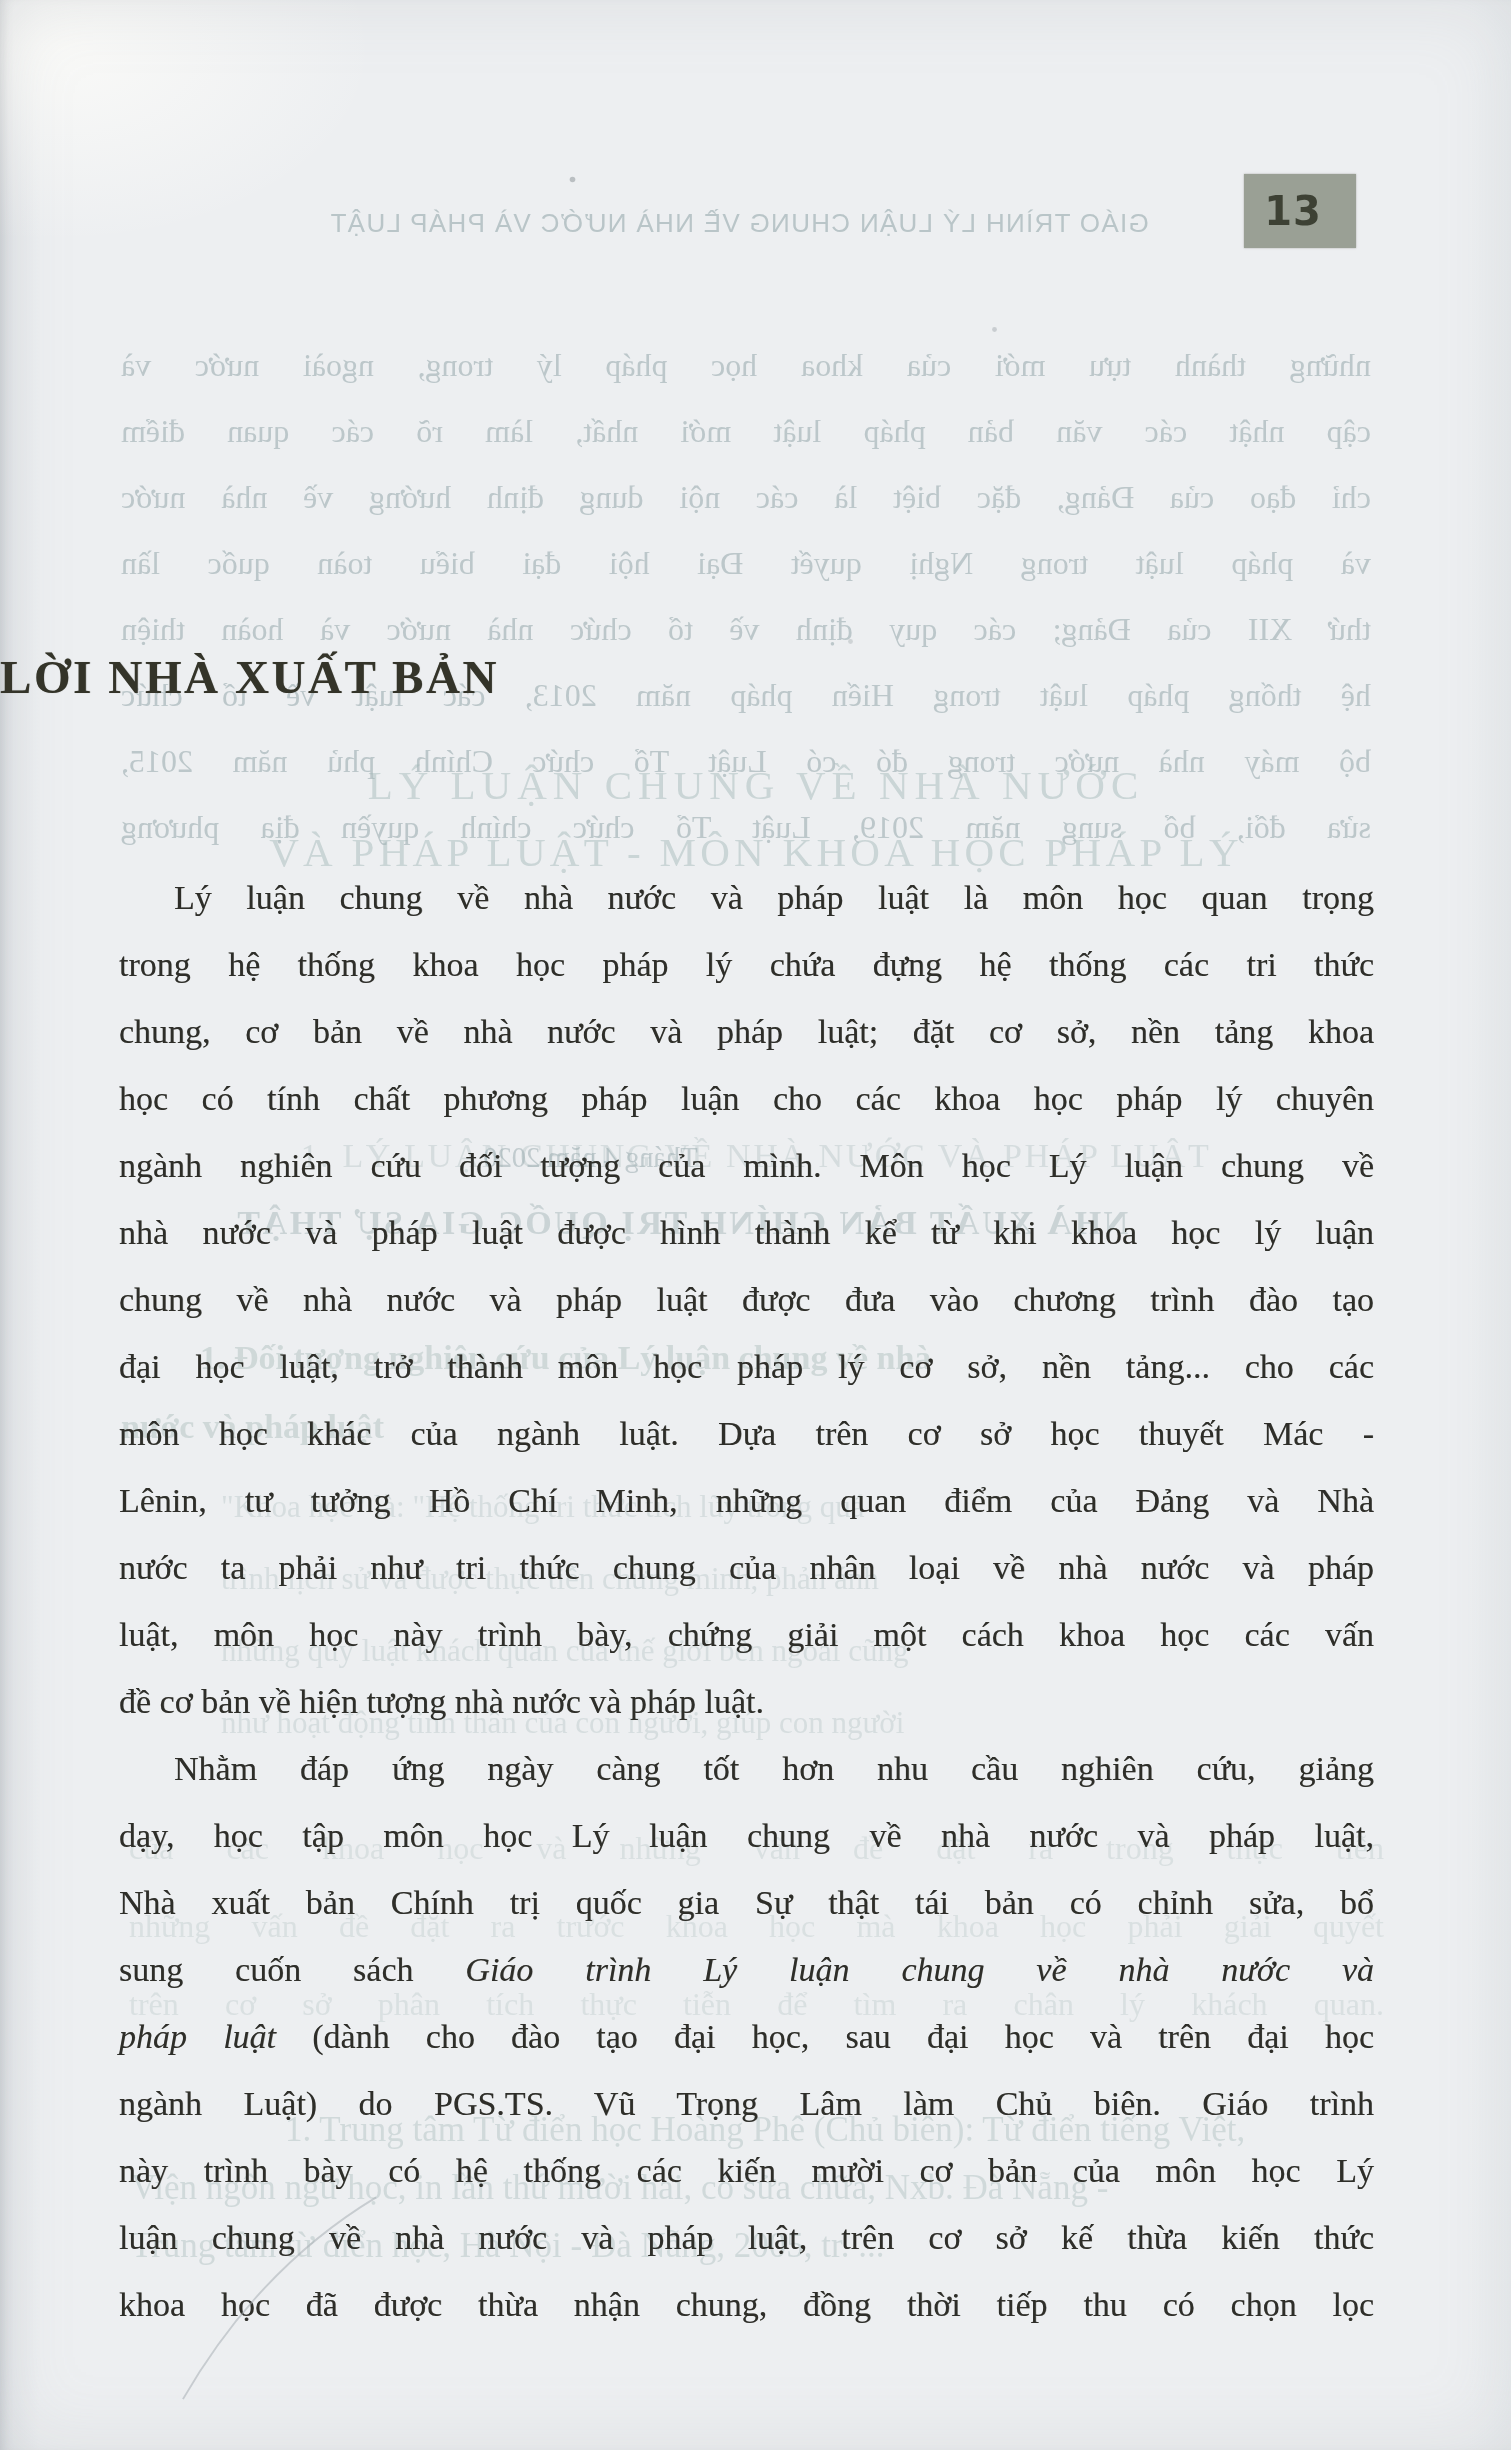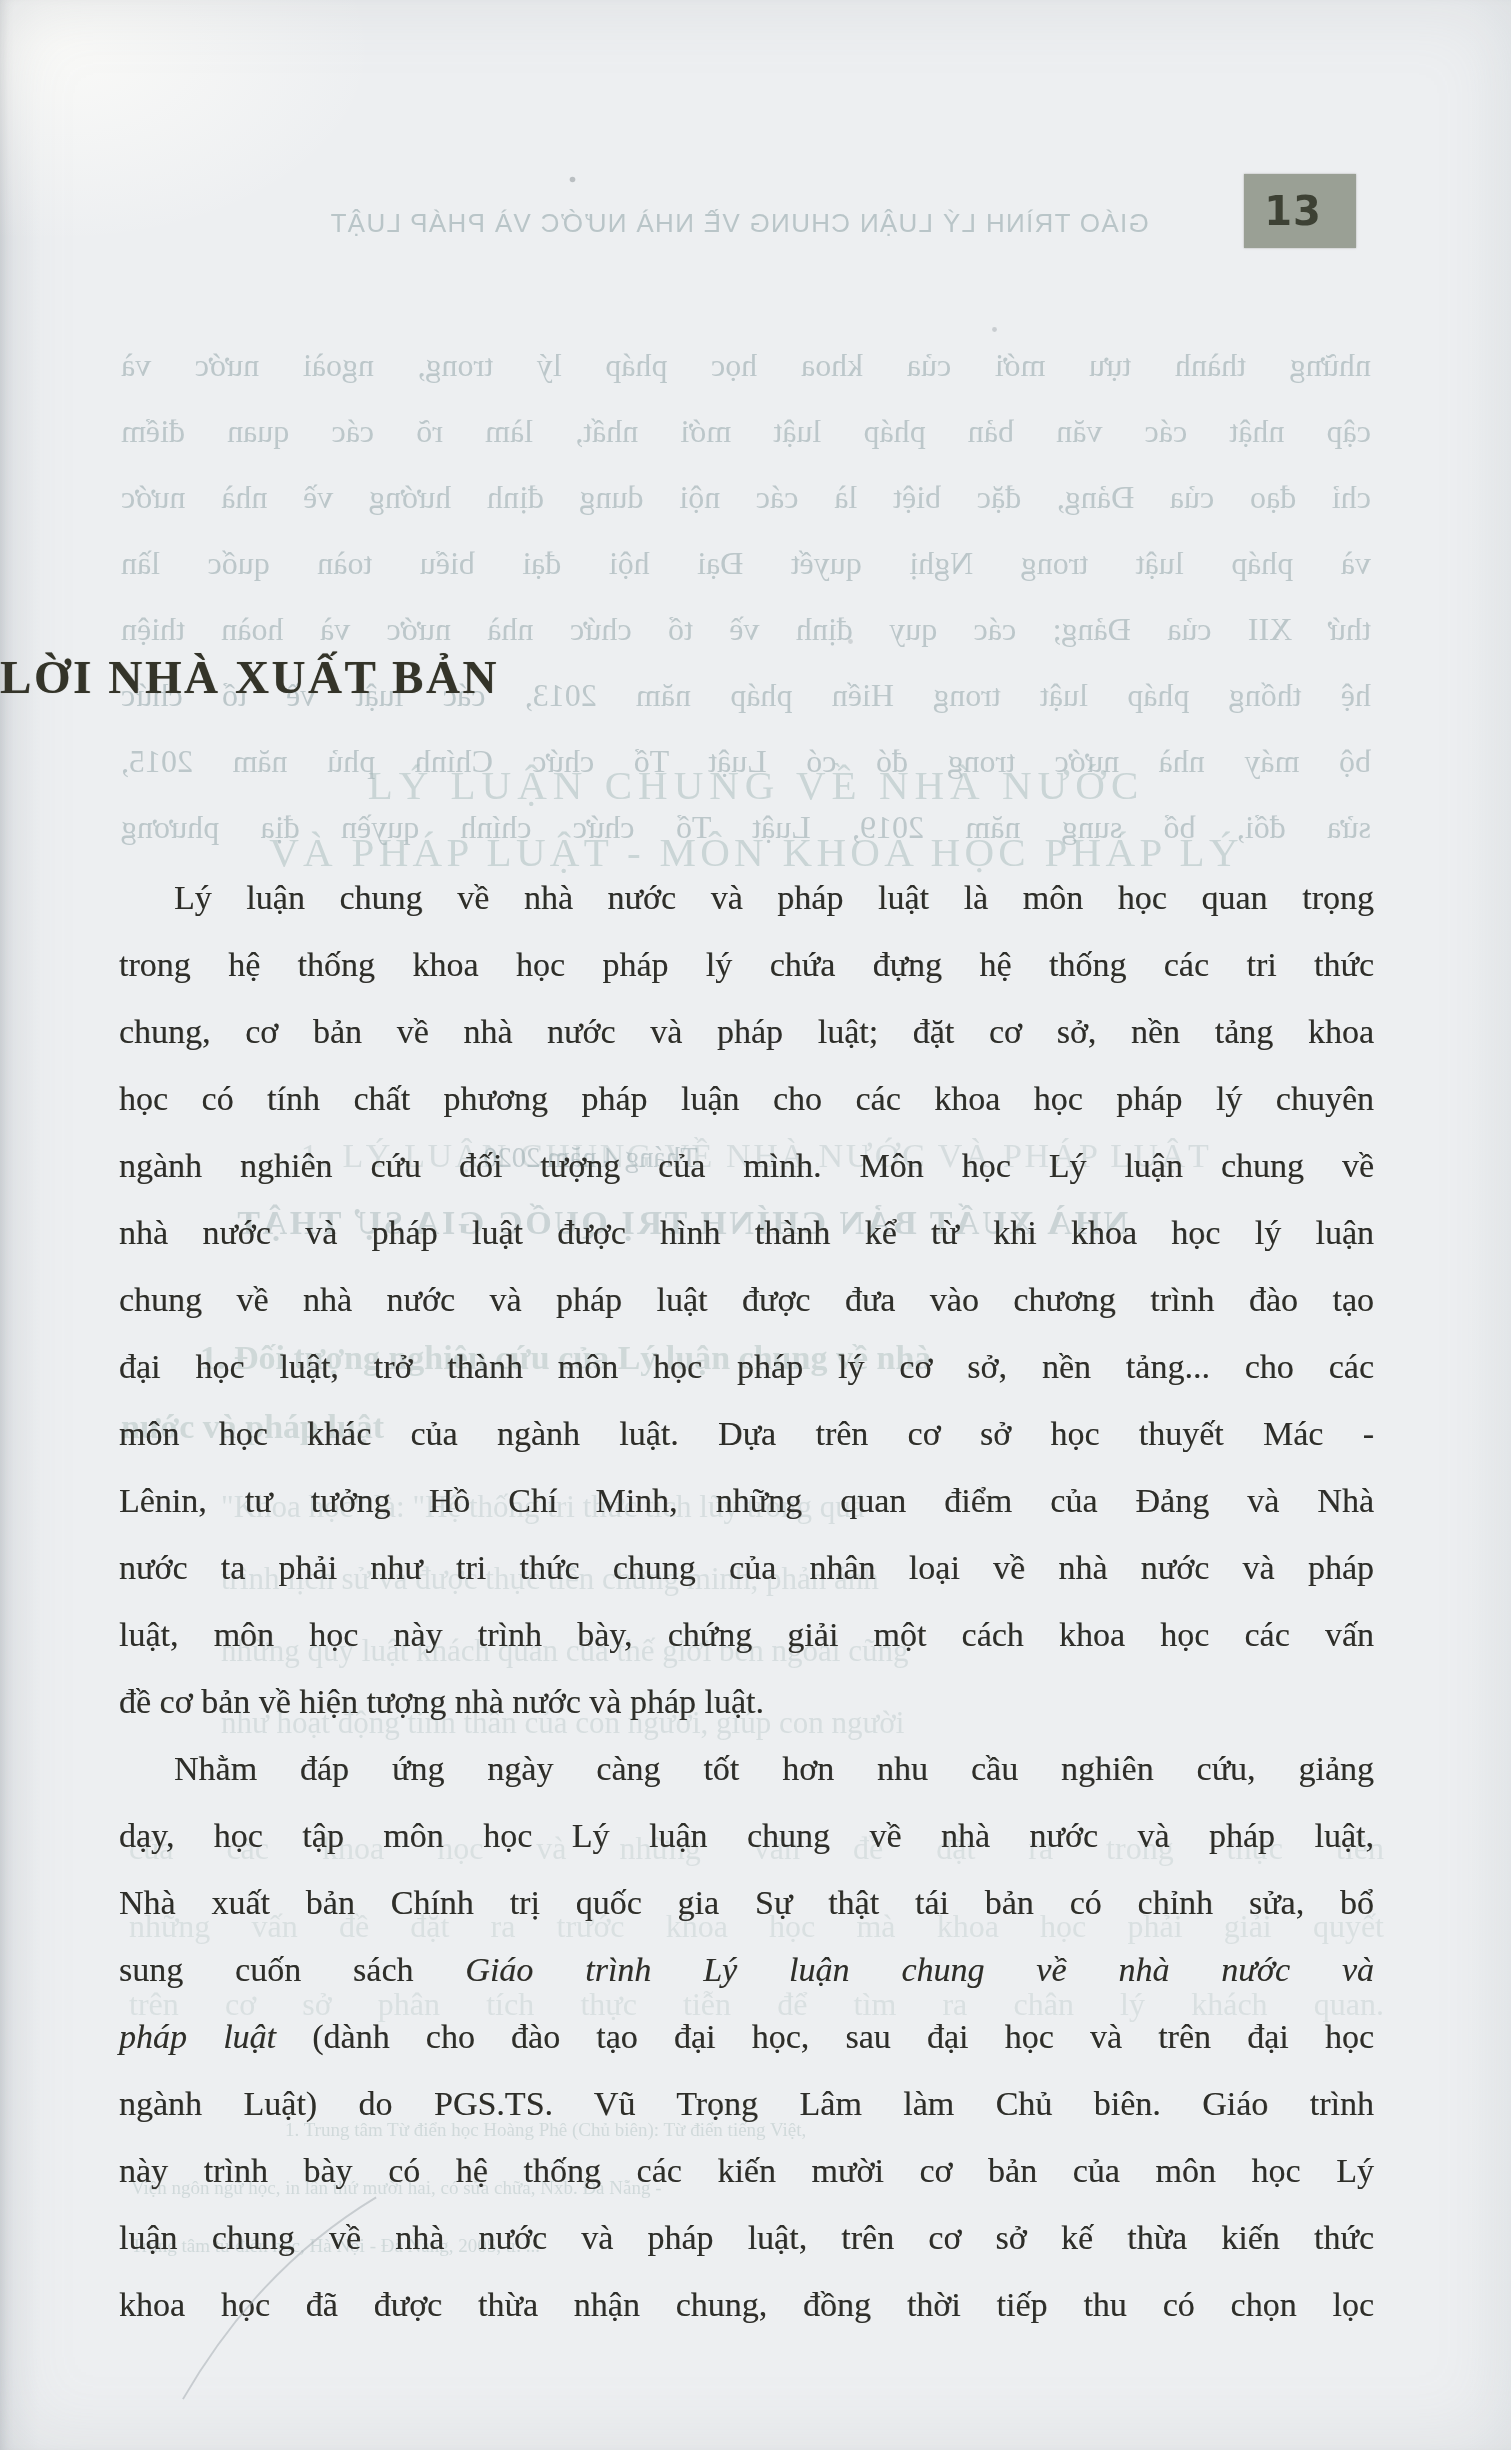--- a/index.html
+++ b/index.html
@@ -42,21 +42,21 @@
   #ghost-subheading{top:1323px;left:121px;width:1259px;font-size:34px;font-weight:bold;
     color:rgba(158,179,177,.38);}
   .st-line{line-height:69px;height:69px;white-space:nowrap;}
   .st-line:first-child{padding-left:79px;}
   #ghost-def-lines{top:1471px;left:221px;width:1156px;font-size:31px;
     color:rgba(170,188,188,.34);}
   .def-line{height:72px;line-height:72px;white-space:nowrap;}
   #ghost-mid-lines{top:1809px;left:129px;width:1255px;font-size:32px;
     color:rgba(172,190,190,.3);}
   .mid-line{height:78px;line-height:78px;text-align:justify;text-align-last:justify;white-space:nowrap;}
-  #ghost-fn-lines{top:2101px;left:131px;width:1250px;font-size:19px;
+  #ghost-fn-lines{top:2101px;left:131px;width:1250px;font-size:35px;
     color:rgba(164,184,184,.4);}
   .fn-line{height:58px;line-height:58px;white-space:nowrap;}
   .fn-line:first-child{padding-left:154px;}
   
   #page-number-box{
     position:absolute;left:1244px;top:174px;width:112px;height:74px;
     background:#9aa095;box-shadow:0 0 1.7px rgba(120,125,115,.6);
     display:flex;align-items:center;justify-content:center;
   }
   #page-number{

